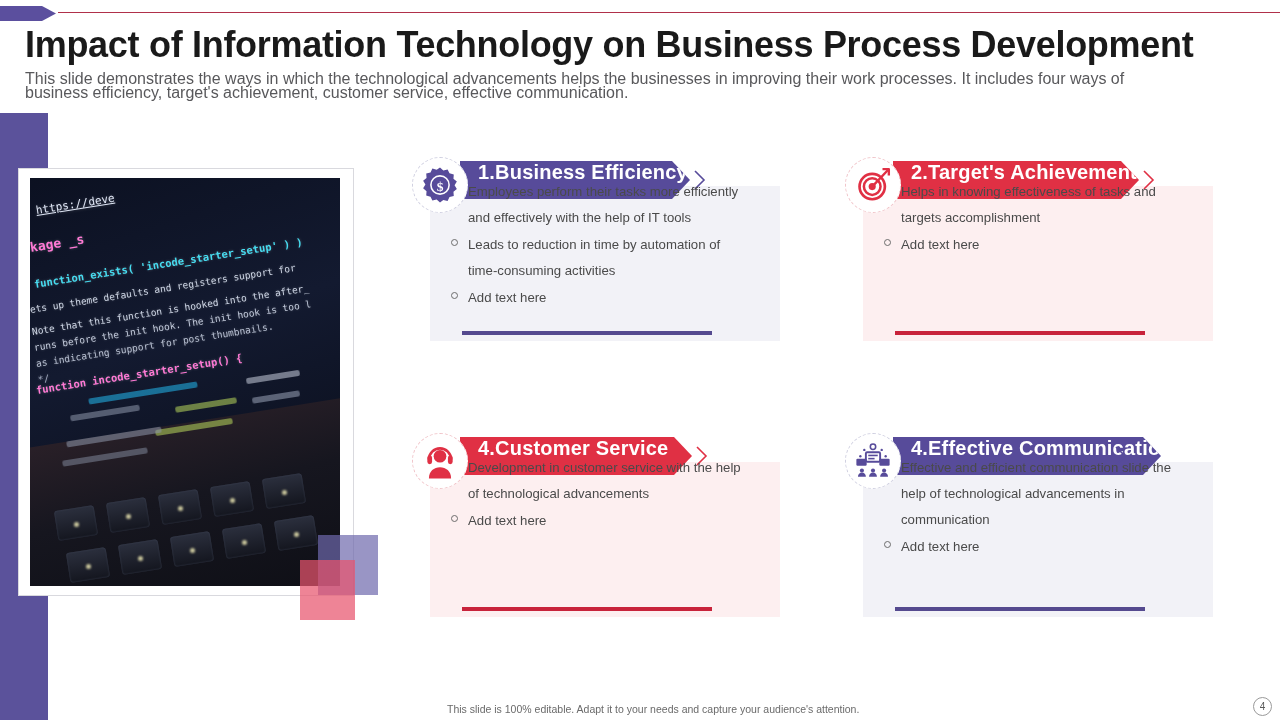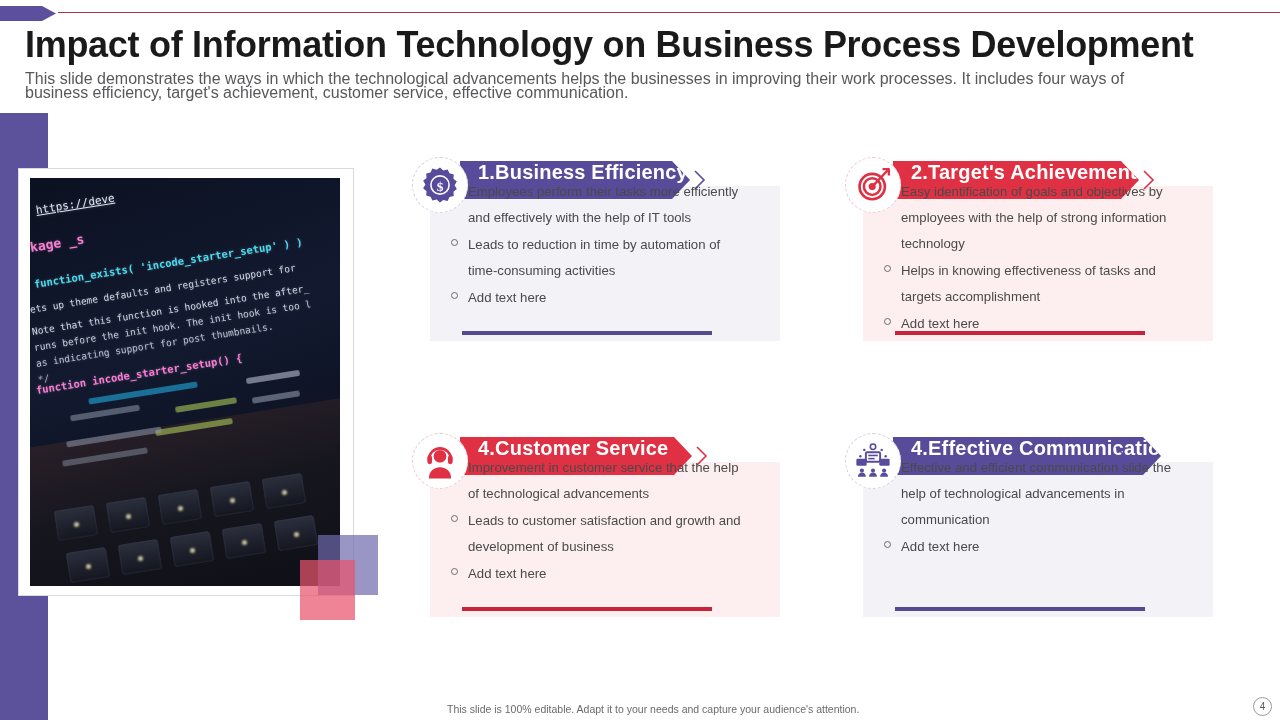--- a/index.html
+++ b/index.html
@@ -257,21 +257,20 @@
       <div class="icon-ring"></div>
       <svg width="38" height="38" viewBox="0 0 48 48">
         <circle cx="23" cy="26" r="16" fill="none" stroke="#e03044" stroke-width="3.4"></circle>
         <circle cx="23" cy="26" r="10.5" fill="none" stroke="#e03044" stroke-width="3.2"></circle>
         <circle cx="23" cy="26" r="4.5" fill="#e03044"></circle>
         <path d="M23 26 L42 6" stroke="#e03044" stroke-width="3" stroke-linecap="round" fill="none"></path>
         <path d="M36 4 L44 4 L44 12" fill="none" stroke="#e03044" stroke-width="3" stroke-linejoin="round"></path>
       </svg>
     </div>
     <ul class="bullets">
-      <li>Easy identification of goals and objectives by employees with the help of strong information technology</li>
       <li>Helps in knowing effectiveness of tasks and targets accomplishment</li>
       <li>Add text here</li>
     </ul>
     <div class="underline"></div>
   </div>
 
   <div class="card red" style="left:412px; top:437px;">
     <div class="body"></div>
     <div class="banner" style="width:232px;">
       <span>4.Customer Service</span>
@@ -285,22 +284,21 @@
       <div class="icon-ring"></div>
       <svg width="38" height="38" viewBox="0 0 48 48">
         <path d="M10 22a14 14 0 0 1 28 0" fill="none" stroke="#e03044" stroke-width="3.4"></path>
         <circle cx="24" cy="18" r="8" fill="#e03044"></circle>
         <rect x="8" y="17" width="6" height="11" rx="3" fill="#e03044"></rect>
         <rect x="34" y="17" width="6" height="11" rx="3" fill="#e03044"></rect>
         <path d="M10 46c0-9 6.5-14 14-14s14 5 14 14z" fill="#e03044"></path>
       </svg>
     </div>
     <ul class="bullets">
-      <li>Improvement in customer service that the help of technological advancements</li>
-      <li>Leads to customer satisfaction and growth and development of business</li>
+      <li>Development in customer service with the help of technological advancements</li>
       <li>Add text here</li>
     </ul>
     <div class="underline"></div>
   </div>
 
   <div class="card purple" style="left:845px; top:437px;">
     <div class="body"></div>
     <div class="banner" style="width:268px;">
       <span>4.Effective  Communication</span>
     </div>

